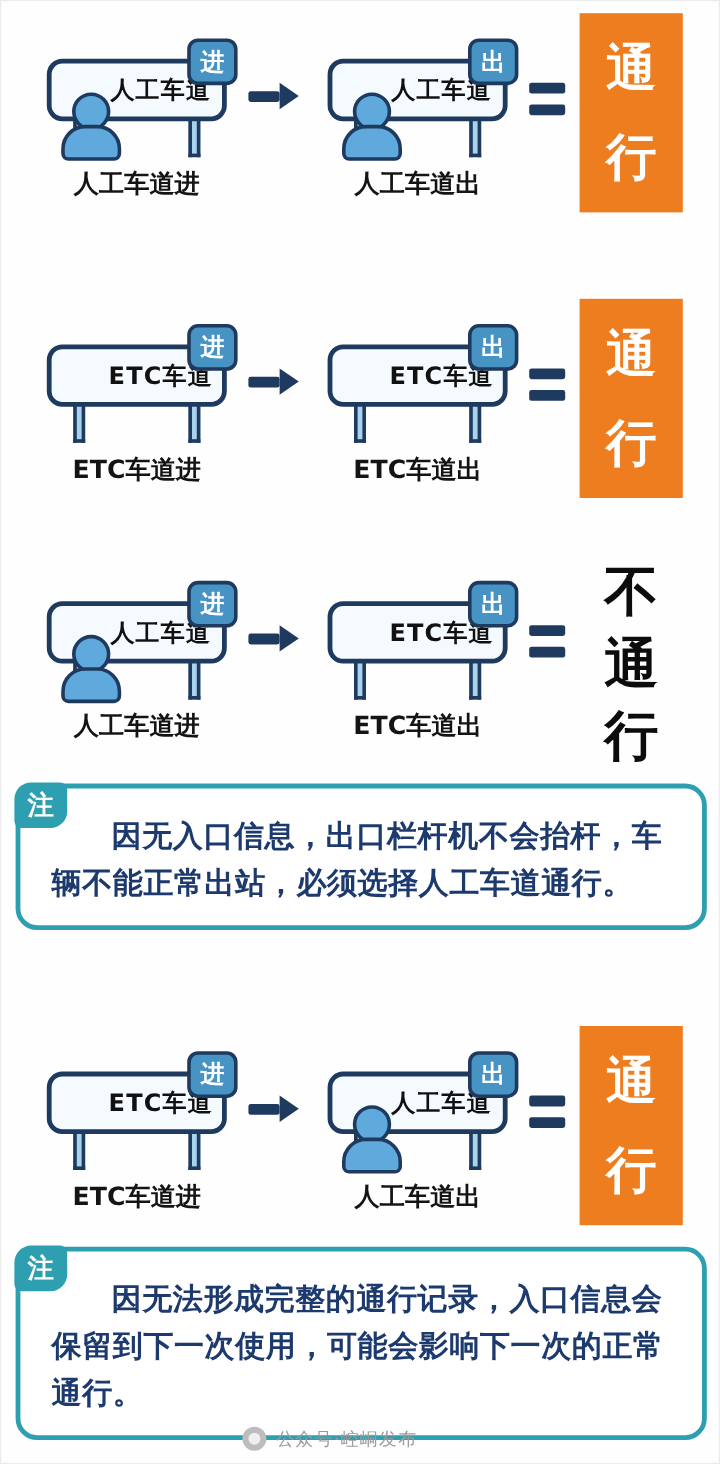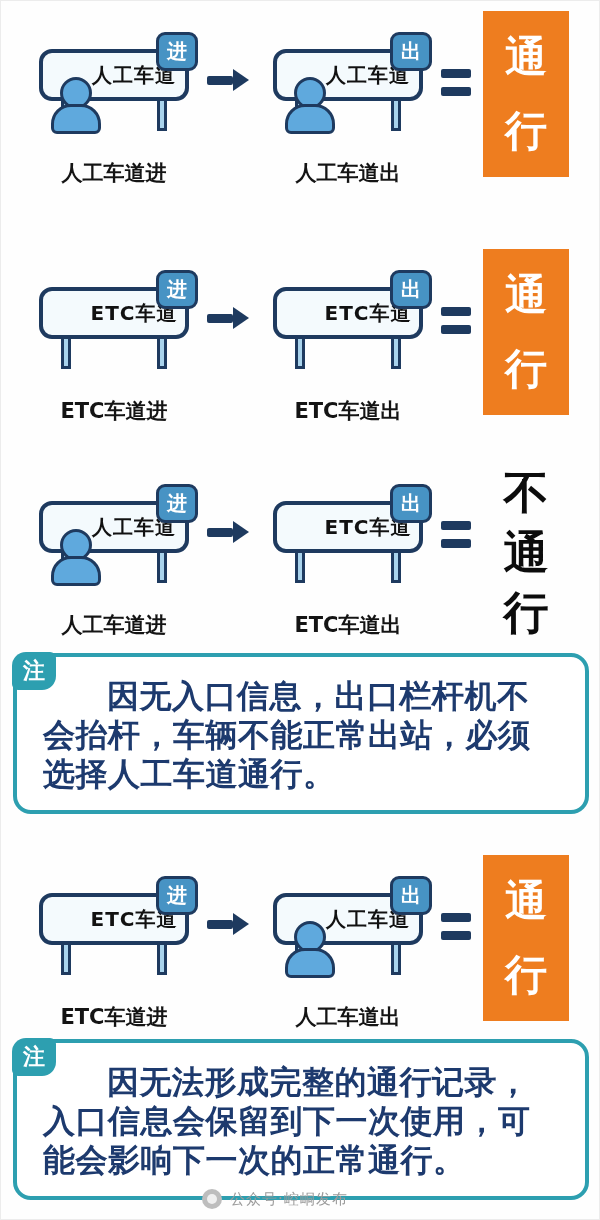--- a/index.html
+++ b/index.html
@@ -25,21 +25,21 @@
     background:#4793c4;border:3px solid #1e3a5f;border-radius:9px;
     color:#fff;font-size:20px;font-weight:bold;
     display:flex;align-items:center;justify-content:center;z-index:3;
   }
   .leg{position:absolute;top:58px;width:10px;height:38px;background:#a9d3ec;border:3px solid #1e3a5f;border-top:none;box-sizing:border-box;}
   .leg-l{left:22px;}
   .leg-r{right:22px;}
   .person{position:absolute;left:12px;top:42px;width:50px;z-index:4;}
   .person .head{width:26px;height:26px;border-radius:50%;background:#5fa9dd;border:3px solid #1e3a5f;margin:0 auto;}
   .person .torso{width:44px;height:24px;background:#5fa9dd;border:3px solid #1e3a5f;border-radius:20px 20px 6px 6px;margin:-5px auto 0;}
-  .glabel{margin-top:24px;font-size:21px;font-weight:bold;color:#141414;white-space:nowrap;}
+  .glabel{margin-top:4px;font-size:21px;font-weight:bold;color:#141414;white-space:nowrap;}
 
   .arrow{display:flex;align-items:center;margin-top:60px;margin-left:8px;flex:none;}
   .arrow .shaft{width:26px;height:9px;background:#1e3a5f;border-radius:2px;}
   .arrow .tip{width:0;height:0;border-left:16px solid #1e3a5f;border-top:11px solid transparent;border-bottom:11px solid transparent;}
 
   .right-group{margin-left:14px;}
 
   .equals{display:flex;flex-direction:column;gap:9px;margin-top:60px;margin-left:8px;flex:none;}
   .equals .bar{width:30px;height:9px;background:#1e3a5f;border-radius:2px;}
 
@@ -61,21 +61,21 @@
     background:#ffffff;border:4px solid #2d9fb0;border-radius:18px;
     padding:20px 26px 16px;
   }
   .note-badge{
     position:absolute;top:-5px;left:-5px;width:44px;height:38px;
     background:#2d9fb0;border-radius:14px 6px 14px 6px;
     color:#fff;font-size:22px;font-weight:bold;
     display:flex;align-items:center;justify-content:center;
   }
   .note-text{
-    color:#1d3a6e;font-size:32px;font-weight:bold;line-height:39px;
+    color:#1d3a6e;font-size:25px;font-weight:bold;line-height:39px;
     text-indent:2em;margin:0;letter-spacing:0.5px;
   }
 
   
   .footer{position:absolute;left:0;top:1188px;width:548px;display:flex;align-items:center;justify-content:center;gap:8px;}
   .footer-logo{width:20px;height:20px;border-radius:50%;background:#bdbdbd;position:relative;flex:none;}
   .footer-logo::after{content:"";position:absolute;left:5px;top:5px;width:10px;height:10px;border-radius:50%;background:#efefef;}
   .footer-text{color:#9b9b9b;font-size:15px;letter-spacing:1px;}
 </style>
 </head>

